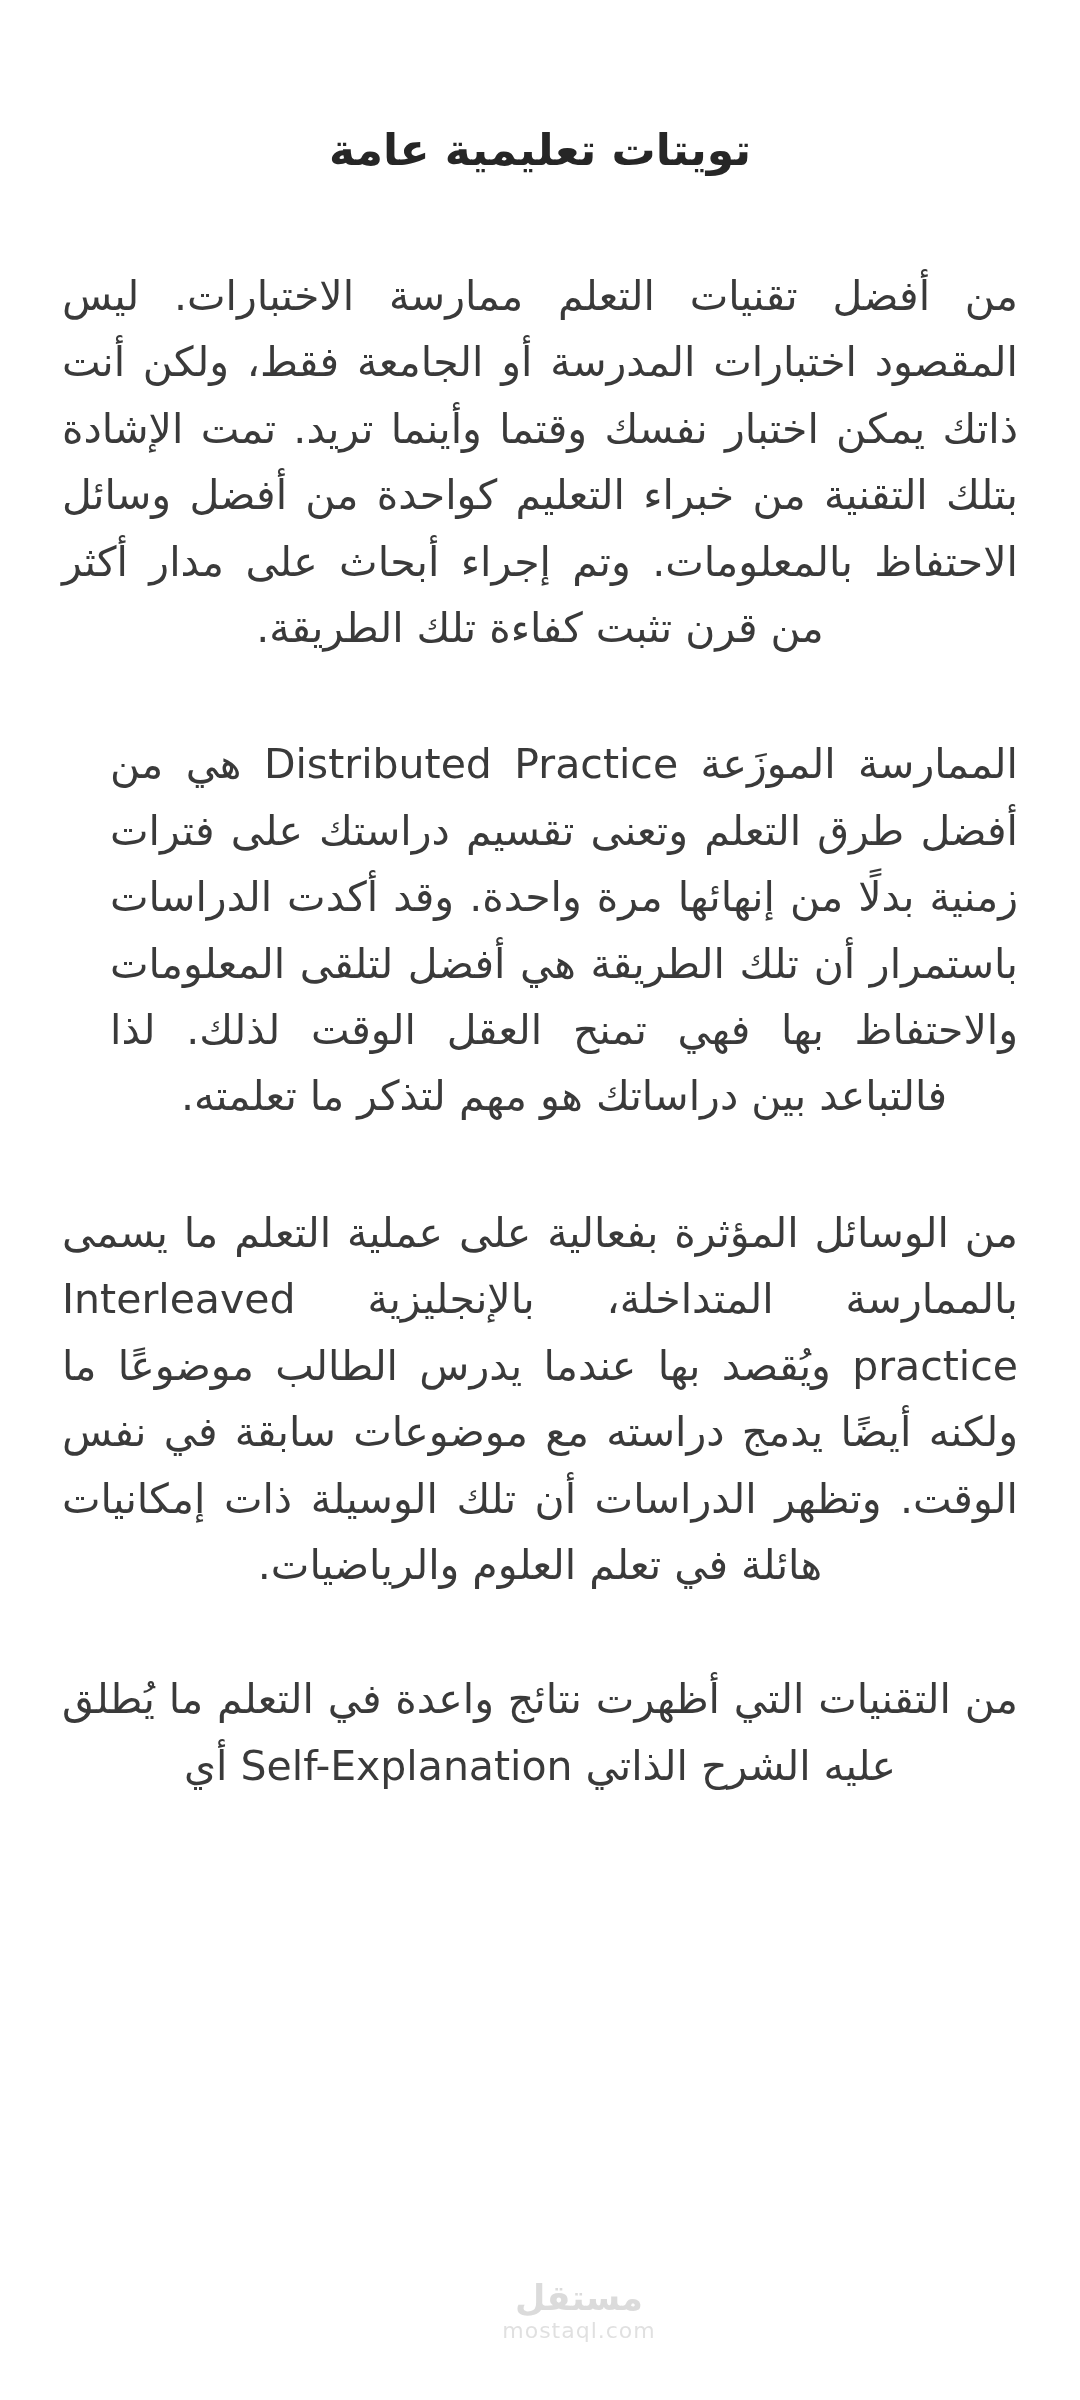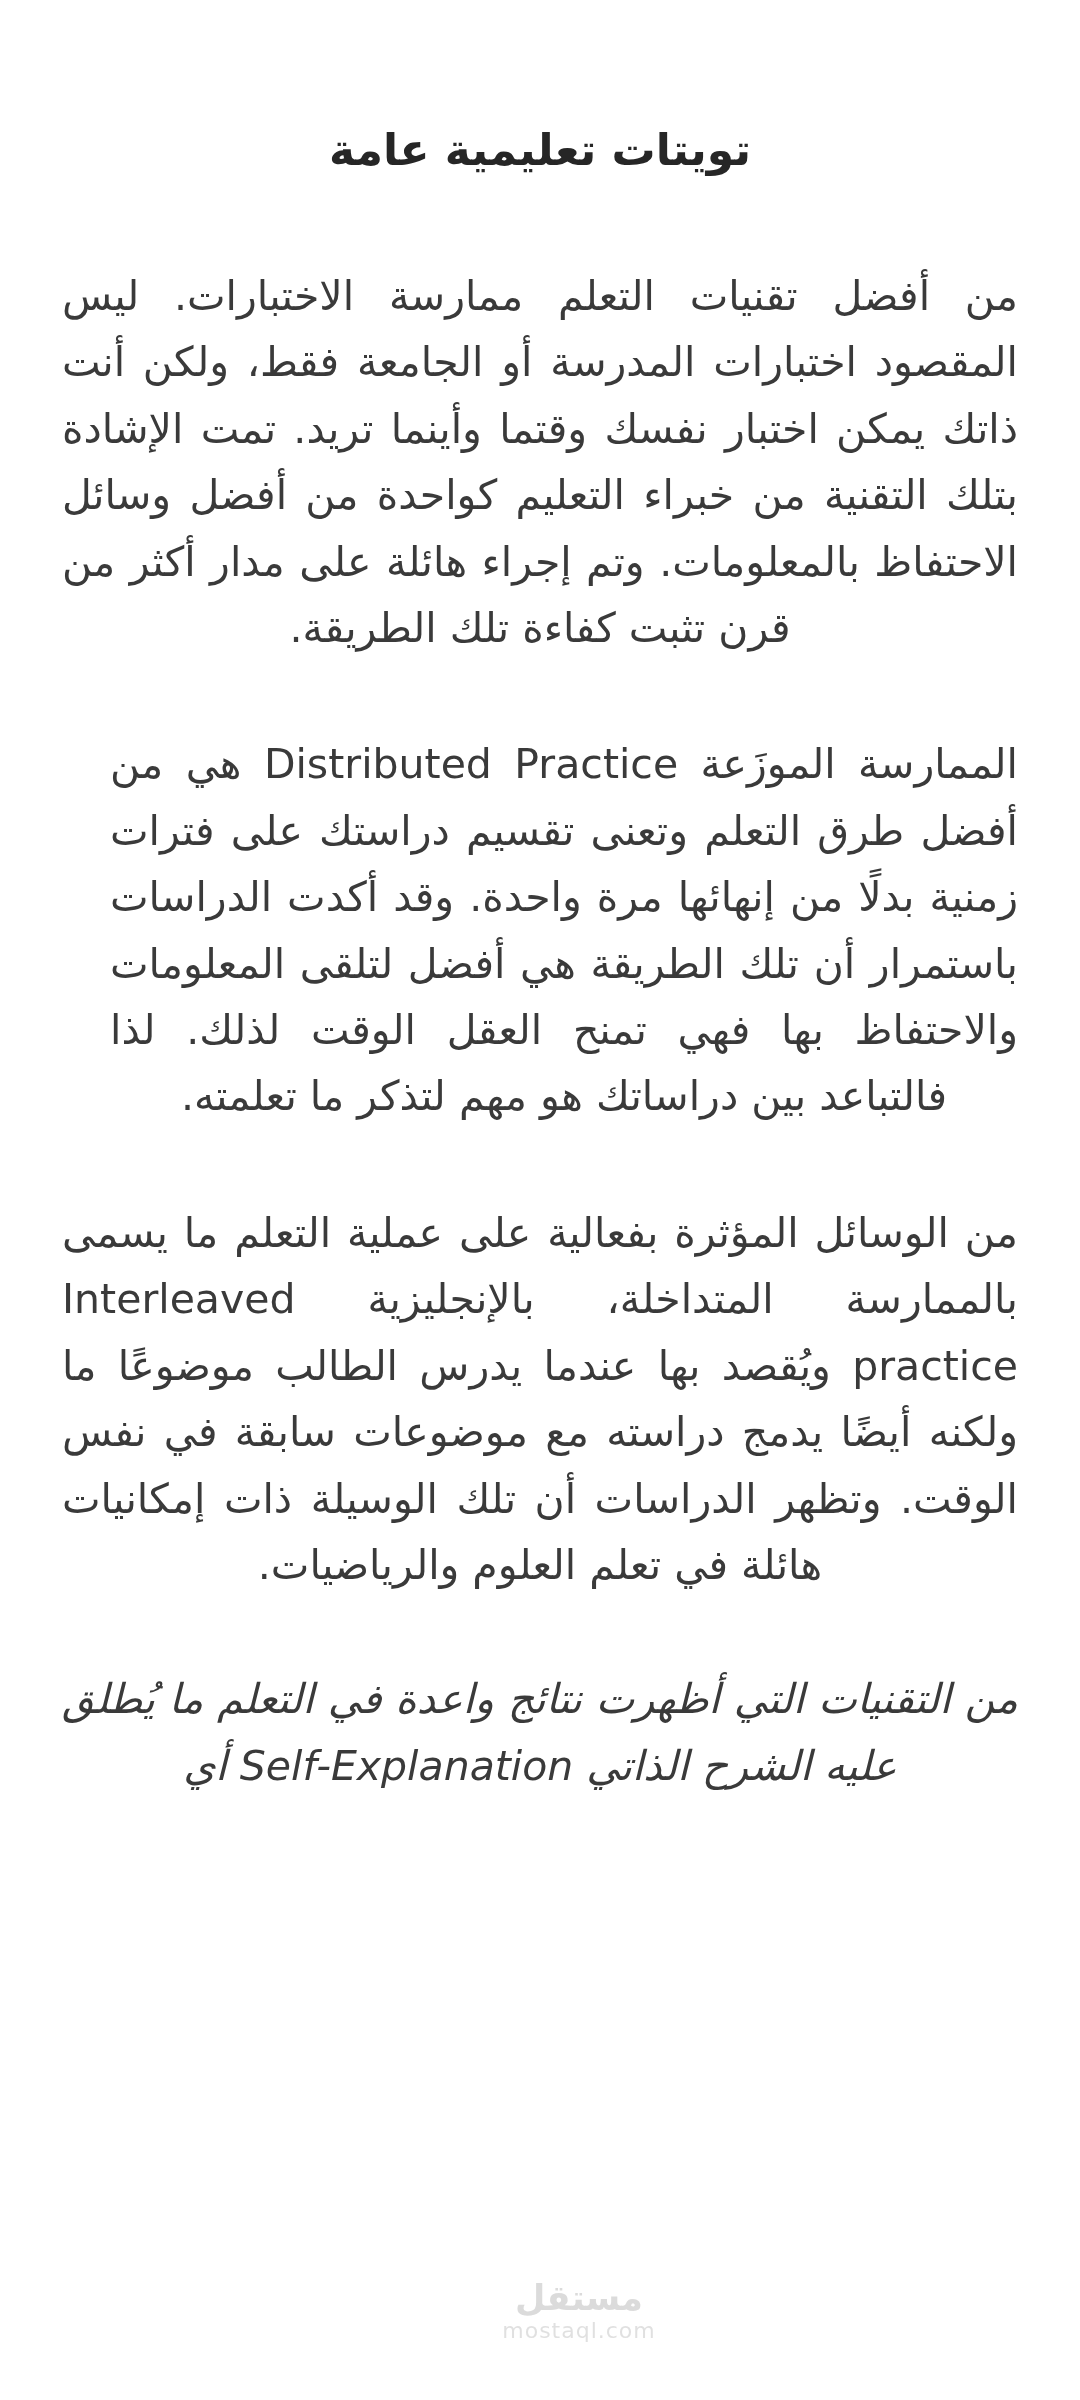--- a/index.html
+++ b/index.html
@@ -37,21 +37,21 @@
     line-height: 1.62;
     color: #3a3a3a;
     text-align: justify;
     text-align-last: center;
     margin: 0;
     direction: rtl;
   }
   .block-1 { margin-top: 86px; }
   .block-2 { margin-top: 70px; margin-left: 48px; }
   .block-3 { margin-top: 70px; }
-  .block-4 { margin-top: 68px; font-style: italic; }
+  .block-4 { margin-top: 68px; }
   .watermark {
     position: absolute;
     left: 50%;
     transform: translateX(-50%);
     bottom: 58px;
     text-align: center;
     opacity: 0.30;
     pointer-events: none;
     user-select: none;
     margin-left: 39px;
@@ -73,21 +73,21 @@
     direction: ltr;
   }
 </style>
 </head>
 <body>
 
 <div class="page">
 
   <h1 class="doc-title">تويتات تعليمية عامة</h1>
 
-  <p class="body-block block-1">من أفضل تقنيات التعلم ممارسة الاختبارات. ليس المقصود اختبارات المدرسة أو الجامعة فقط، ولكن أنت ذاتك يمكن اختبار نفسك وقتما وأينما تريد. تمت الإشادة بتلك التقنية من خبراء التعليم كواحدة من أفضل وسائل الاحتفاظ بالمعلومات. وتم إجراء هائلة على مدار أكثر من قرن تثبت كفاءة تلك الطريقة.</p>
+  <p class="body-block block-1">من أفضل تقنيات التعلم ممارسة الاختبارات. ليس المقصود اختبارات المدرسة أو الجامعة فقط، ولكن أنت ذاتك يمكن اختبار نفسك وقتما وأينما تريد. تمت الإشادة بتلك التقنية من خبراء التعليم كواحدة من أفضل وسائل الاحتفاظ بالمعلومات. وتم إجراء أبحاث على مدار أكثر من قرن تثبت كفاءة تلك الطريقة.</p>
 
   <p class="body-block block-2">الممارسة الموزَعة Distributed Practice هي من أفضل طرق التعلم وتعنى تقسيم دراستك على فترات زمنية بدلًا من إنهائها مرة واحدة. وقد أكدت الدراسات باستمرار أن تلك الطريقة هي أفضل لتلقى المعلومات والاحتفاظ بها فهي تمنح العقل الوقت لذلك. لذا فالتباعد بين دراساتك هو مهم لتذكر ما تعلمته.</p>
 
   <p class="body-block block-3">من الوسائل المؤثرة بفعالية على عملية التعلم ما يسمى بالممارسة المتداخلة، بالإنجليزية Interleaved practice ويُقصد بها عندما يدرس الطالب موضوعًا ما ولكنه أيضًا يدمج دراسته مع موضوعات سابقة في نفس الوقت. وتظهر الدراسات أن تلك الوسيلة ذات إمكانيات هائلة في تعلم العلوم والرياضيات.</p>
 
   <p class="body-block block-4">من التقنيات التي أظهرت نتائج واعدة في التعلم ما يُطلق عليه الشرح الذاتي Self-Explanation أي</p>
 
   <div class="watermark">
     <span class="wm-main">مستقل</span>
     <span class="wm-sub">mostaql.com</span>

